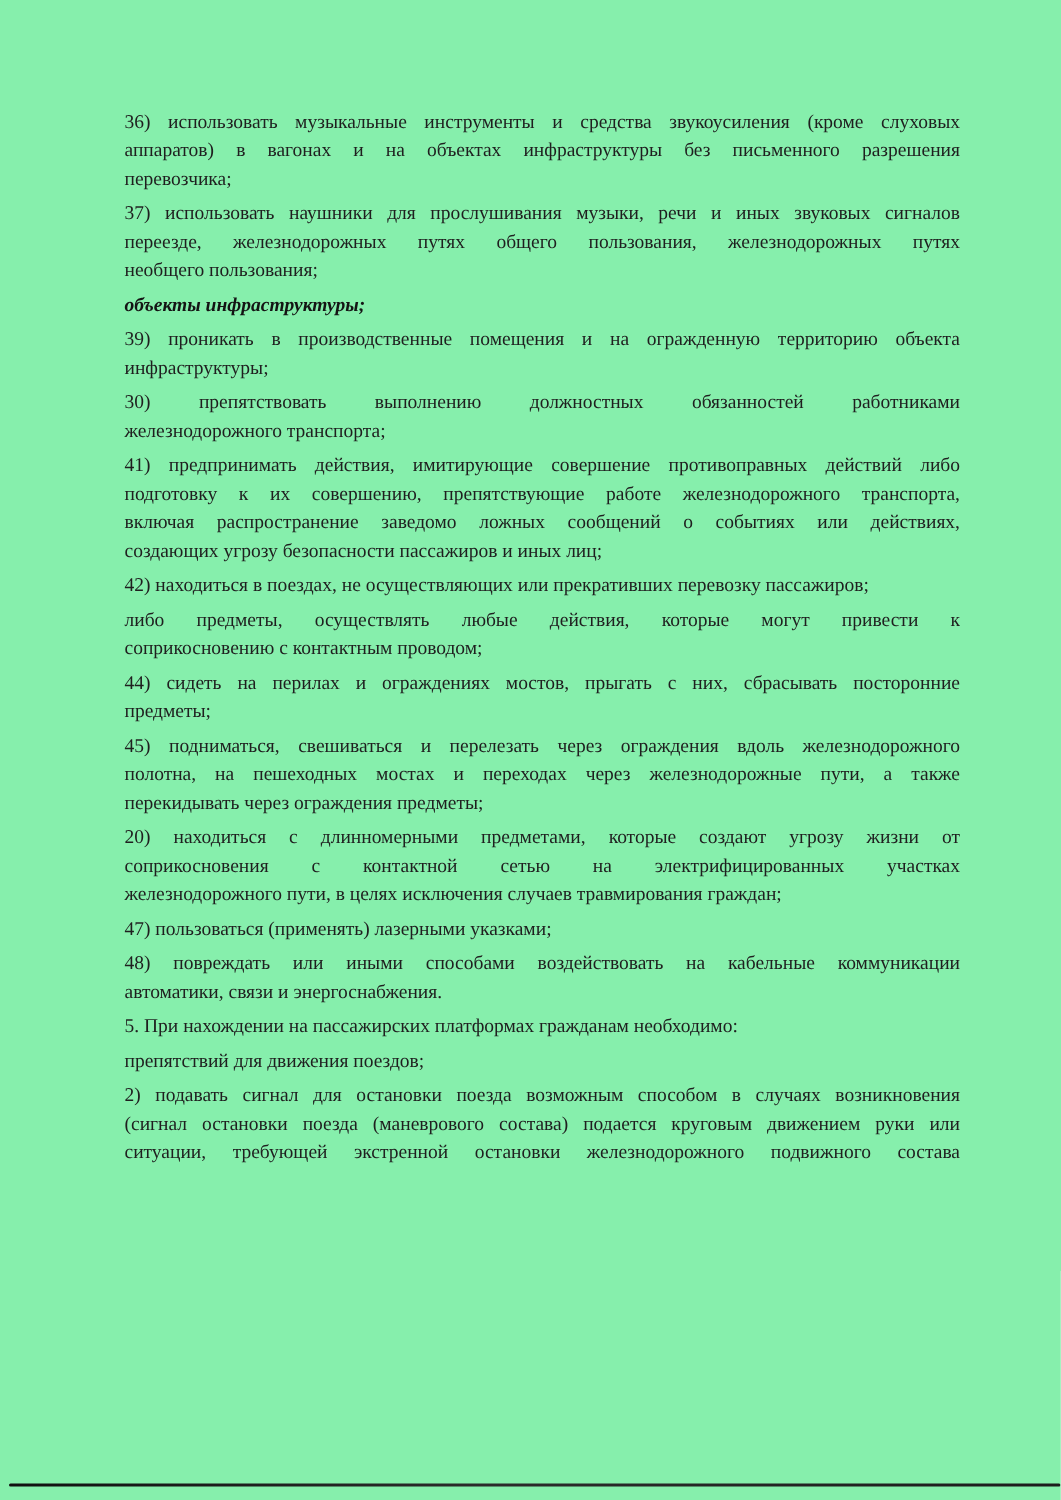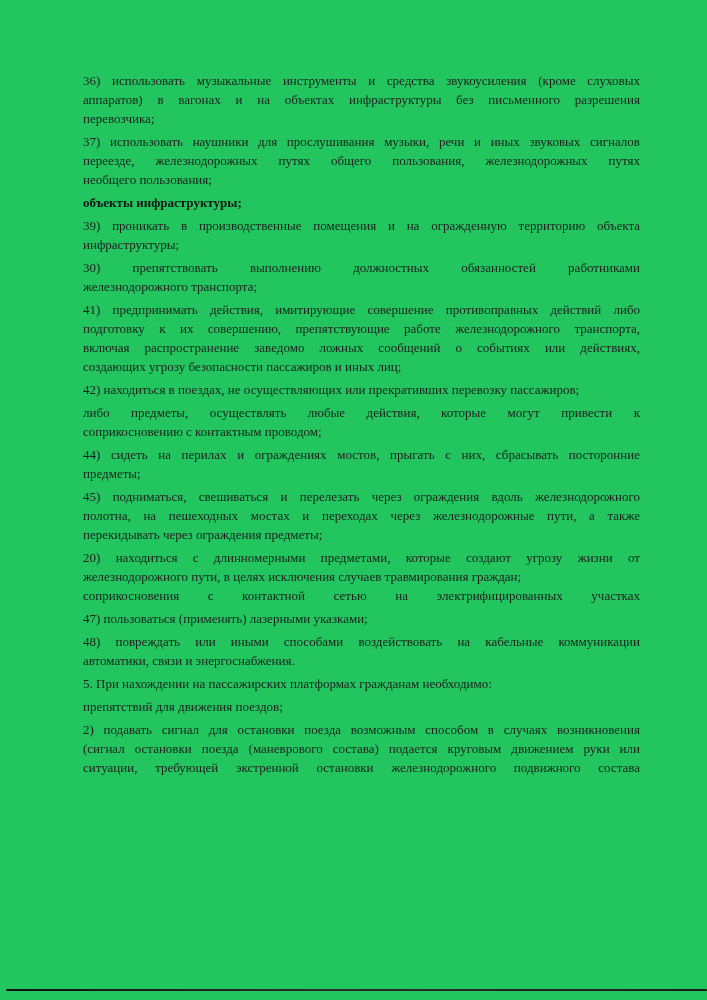--- a/index.html
+++ b/index.html
@@ -1,20 +1,20 @@
 <!DOCTYPE html>
 <html lang="ru"><head>
 <meta charset="utf-8">
 <style>
   html, body { margin: 0; padding: 0; }
   .page {
     position: relative;
     width: 707px;
     height: 1000px;
-    background: #22c55e;
+    background: #86efac;
     overflow: hidden;
     font-family: "Liberation Serif", "DejaVu Serif", serif;
   }
   .doc {
     position: absolute;
     left: 83px;
     top: 71px;
     width: 557px;
     font-size: 13px;
     line-height: 19px;
@@ -23,20 +23,21 @@
   .para { margin: 0 0 4px 0; }
   .line {
     text-align: justify;
     text-align-last: justify;
     white-space: normal;
   }
   .line.last { text-align-last: left; }
   .line.dark {
     font-weight: 600;
     color: #141414;
+    font-style: italic;
   }
   .footer-rule {
     position: absolute;
     left: 6px;
     right: 0;
     top: 989px;
     height: 2px;
     background: linear-gradient(to right, #101010 0%, #2b2b2b 45%, #1c1c1c 100%);
     border-radius: 1px;
   }
@@ -84,22 +85,22 @@
         <div class="line">44) сидеть на перилах и ограждениях мостов, прыгать с них, сбрасывать посторонние</div>
         <div class="line last">предметы;</div>
       </div>
       <div class="para">
         <div class="line">45) подниматься, свешиваться и перелезать через ограждения вдоль железнодорожного</div>
         <div class="line">полотна, на пешеходных мостах и переходах через железнодорожные пути, а также</div>
         <div class="line last">перекидывать через ограждения предметы;</div>
       </div>
       <div class="para">
         <div class="line">20) находиться с длинномерными предметами, которые создают угрозу жизни от</div>
+        <div class="line">соприкосновения с контактной сетью на электрифицированных участках</div>
         <div class="line last">железнодорожного пути, в целях исключения случаев травмирования граждан;</div>
-        <div class="line">соприкосновения с контактной сетью на электрифицированных участках</div>
       </div>
       <div class="para">
         <div class="line last">47) пользоваться (применять) лазерными указками;</div>
       </div>
       <div class="para">
         <div class="line">48) повреждать или иными способами воздействовать на кабельные коммуникации</div>
         <div class="line last">автоматики, связи и энергоснабжения.</div>
       </div>
       <div class="para">
         <div class="line last">5. При нахождении на пассажирских платформах гражданам необходимо:</div>

